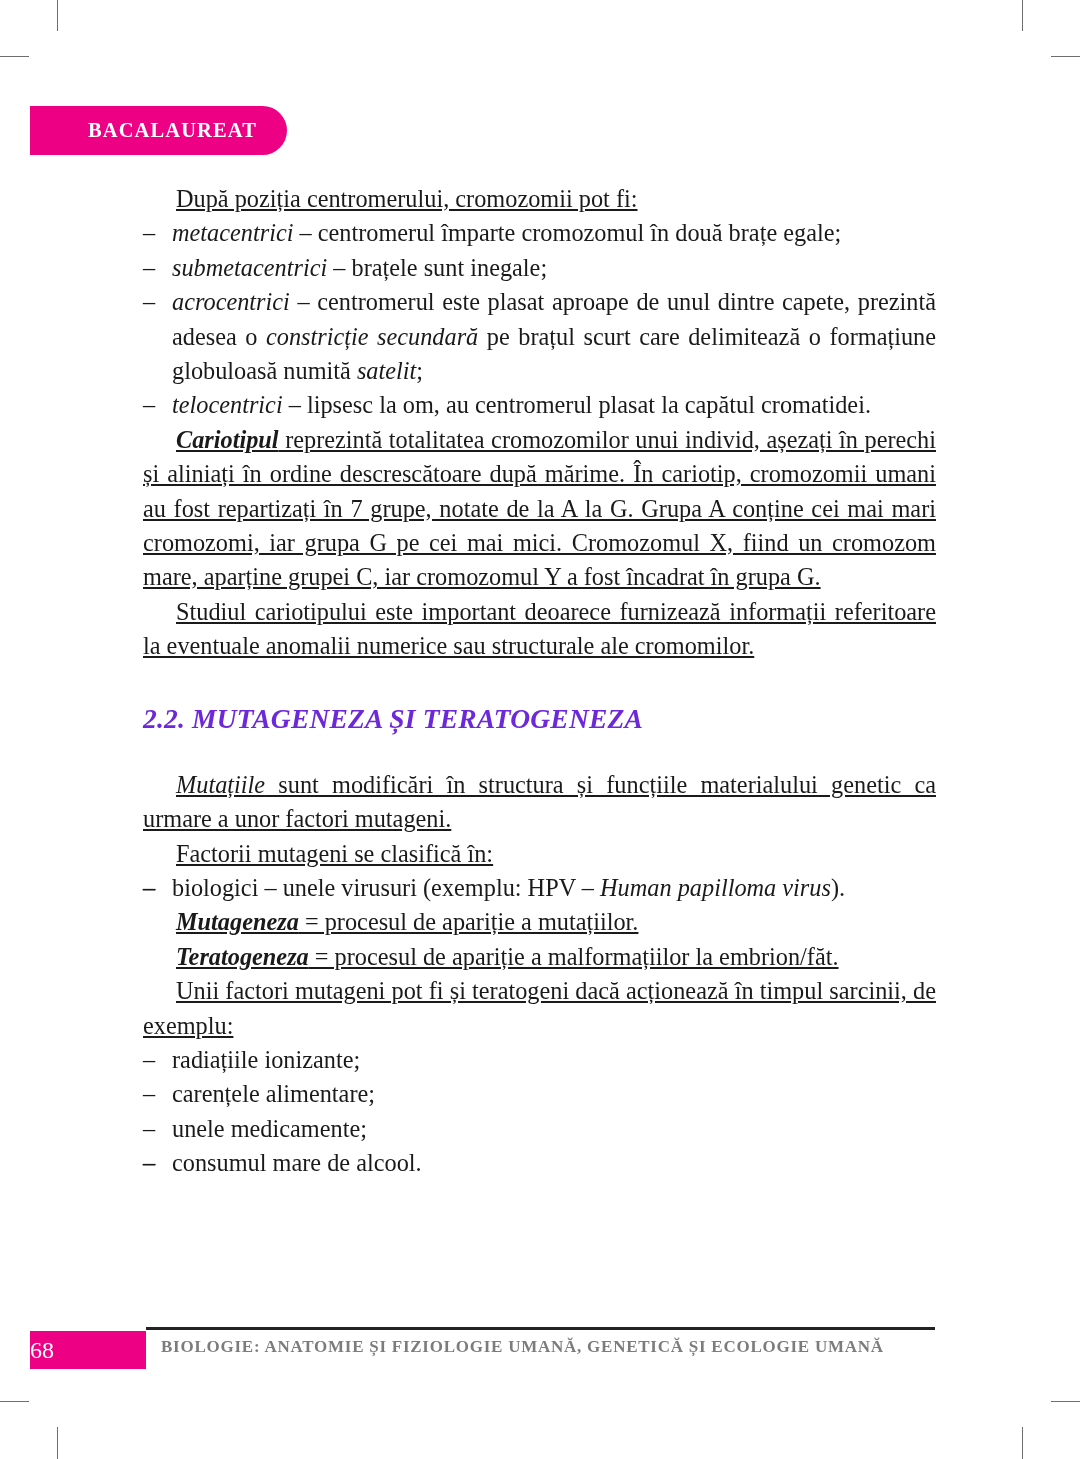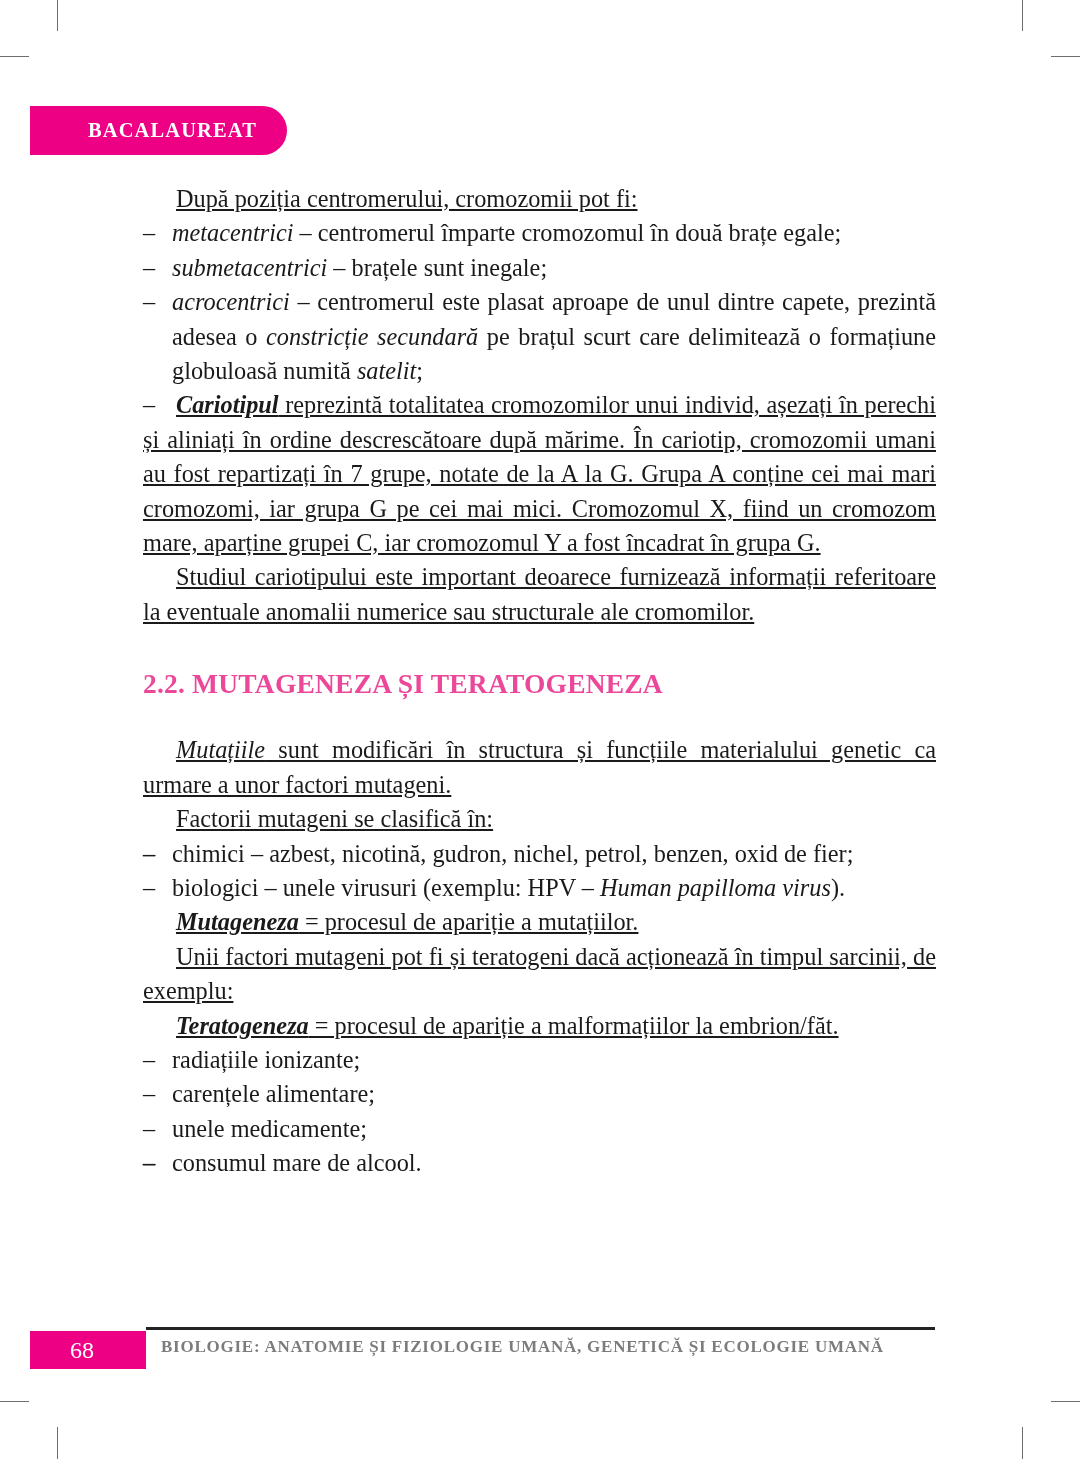--- a/index.html
+++ b/index.html
@@ -133,21 +133,21 @@
     background: #232323;
   }
   .footer-pagebox {
     position: absolute;
     left: 30px;
     top: 1331px;
     width: 116px;
     height: 38px;
     display: flex;
     align-items: center;
-    justify-content: center;
+    justify-content: flex-start;
     box-sizing: border-box;
     padding-right: 12px;
   }
   .footer-pagenum {
     color: #ffffff;
     font-family: "Liberation Serif", "DejaVu Serif", serif;
     font-size: 24px;
     line-height: 1;
   }
   .footer-title {
@@ -193,56 +193,56 @@
       <li>
         <span class="dash">–</span>
         <span class="li-text"><i>submetacentrici</i><span> – brațele sunt inegale;</span></span>
       </li>
       <li>
         <span class="dash">–</span>
         <span class="li-text"><i>acrocentrici</i><span> – centromerul este plasat aproape de unul dintre capete, prezintă adesea o </span><i>constricție secundară</i><span> pe brațul scurt care delimitează o formațiune globuloasă numită </span><i>satelit</i><span>;</span></span>
       </li>
       <li>
         <span class="dash">–</span>
+        <span class="li-text"><i>telocentrici</i><span> – lipsesc la om, au centromerul plasat la capătul cromatidei.</span></span>
       </li>
     </ul>
 
     <p class="indent"><span class="bi">Cariotipul</span><span> reprezintă totalitatea cromozomilor unui individ, așezați în perechi și aliniați în ordine descrescătoare după mărime. În cariotip, cromozomii umani au fost repartizați în 7 grupe, notate de la A la G. Grupa A conține cei mai mari cromozomi, iar grupa G pe cei mai mici. Cromozomul X, fiind un cromozom mare, aparține grupei C, iar cromozomul Y a fost încadrat în grupa G.</span></p>
 
     <p class="indent">Studiul cariotipului este important deoarece furnizează informații referitoare la eventuale anomalii numerice sau structurale ale cromomilor.</p>
 
     <div class="gap-before-heading"></div>
 
-    <h2 class="section-heading" id="section-heading" style="color: #ec4899;">2.2. MUTAGENEZA ȘI TERATOGENEZA</h2>
+    <h2 class="section-heading" id="section-heading" style="color: #6d28d9; font-style: italic;">2.2. MUTAGENEZA ȘI TERATOGENEZA</h2>
 
     <div class="gap-after-heading"></div>
 
     <p class="indent"><i>Mutațiile</i><span> sunt modificări în structura și funcțiile materialului genetic ca urmare a unor factori mutageni.</span></p>
 
     <p class="indent">Factorii mutageni se clasifică în:</p>
 
     <ul class="dash-list">
       <li>
         <span class="dash">–</span>
       </li>
       <li>
         <span class="dash">–</span>
-        <span class="li-text">chimici – azbest, nicotină, gudron, nichel, petrol, benzen, oxid de fier;</span>
       </li>
       <li>
         <span class="dash">–</span>
         <span class="li-text"><span>biologici – unele virusuri (exemplu: HPV – </span><i>Human papilloma virus</i><span>).</span></span>
       </li>
     </ul>
 
     <p class="indent"><span class="bi">Mutageneza</span><span> = procesul de apariție a mutațiilor.</span></p>
 
+    <p class="indent"><span class="bi">Teratogeneza</span><span> = procesul de apariție a malformațiilor la embrion/făt.</span></p>
+
     <p class="indent">Unii factori mutageni pot fi și teratogeni dacă acționează în timpul sarcinii, de exemplu:</p>
-
-    <p class="indent"><span class="bi">Teratogeneza</span><span> = procesul de apariție a malformațiilor la embrion/făt.</span></p>
 
     <ul class="dash-list">
       <li>
         <span class="dash">–</span>
         <span class="li-text">radiațiile ionizante;</span>
       </li>
       <li>
         <span class="dash">–</span>
         <span class="li-text">carențele alimentare;</span>
       </li>

